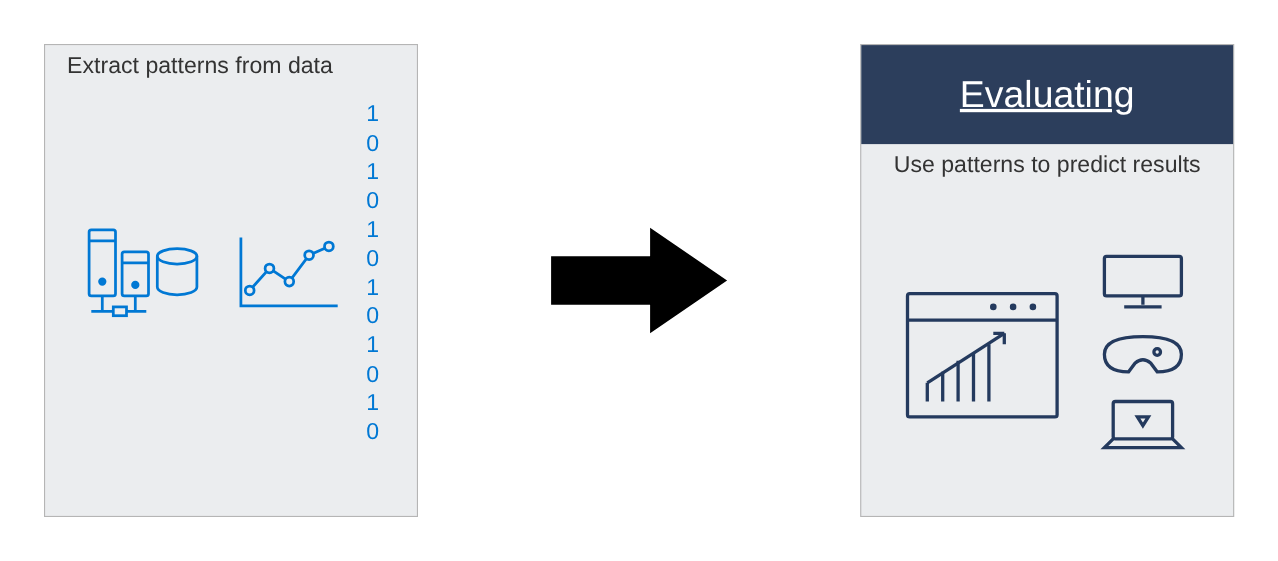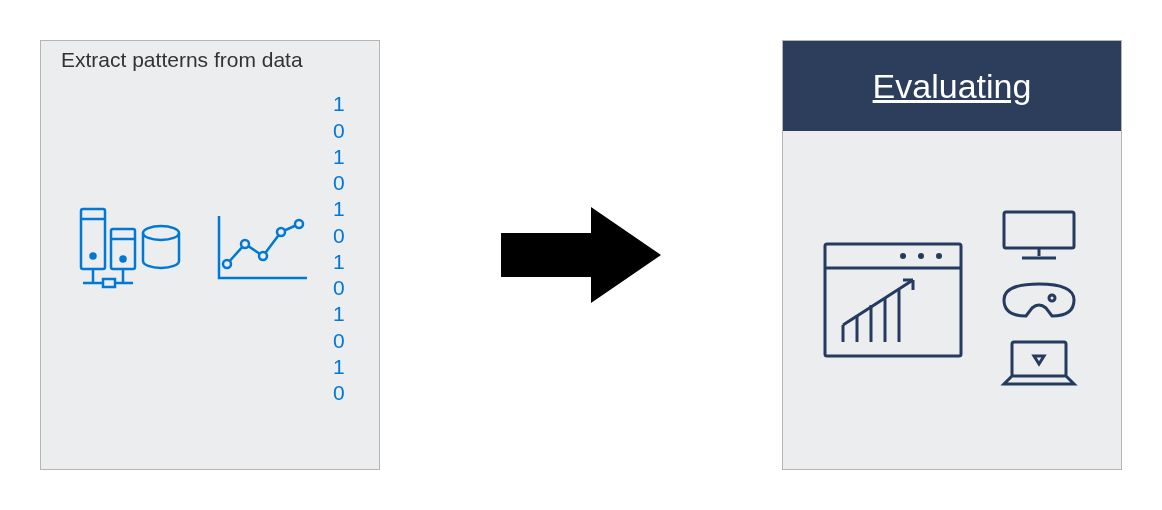--- a/index.html
+++ b/index.html
@@ -159,20 +159,21 @@
 
 <div class="arrow-container">
   <svg width="180" height="120" viewBox="0 0 180 120">
     <polygon points="10,38 100,38 100,12 170,60 100,108 100,82 10,82" fill="#000000"></polygon>
   </svg>
 </div>
 
 <div class="card card-right">
   <div class="card-header">Evaluating</div>
   <div class="card-body">
+    <div class="card-desc">Use patterns to predict results</div>
     <div class="icons-right">
 
       <div class="icon-cell">
         <svg width="160" height="140" viewBox="0 0 160 140">
           <g fill="none" stroke="#243a5e" stroke-width="3">
             <rect x="12" y="14" width="136" height="112" rx="2"></rect>
             <line x1="12" y1="38" x2="148" y2="38"></line>
             <circle cx="90" cy="26" r="3" fill="#243a5e" stroke="none"></circle>
             <circle cx="108" cy="26" r="3" fill="#243a5e" stroke="none"></circle>
             <circle cx="126" cy="26" r="3" fill="#243a5e" stroke="none"></circle>

